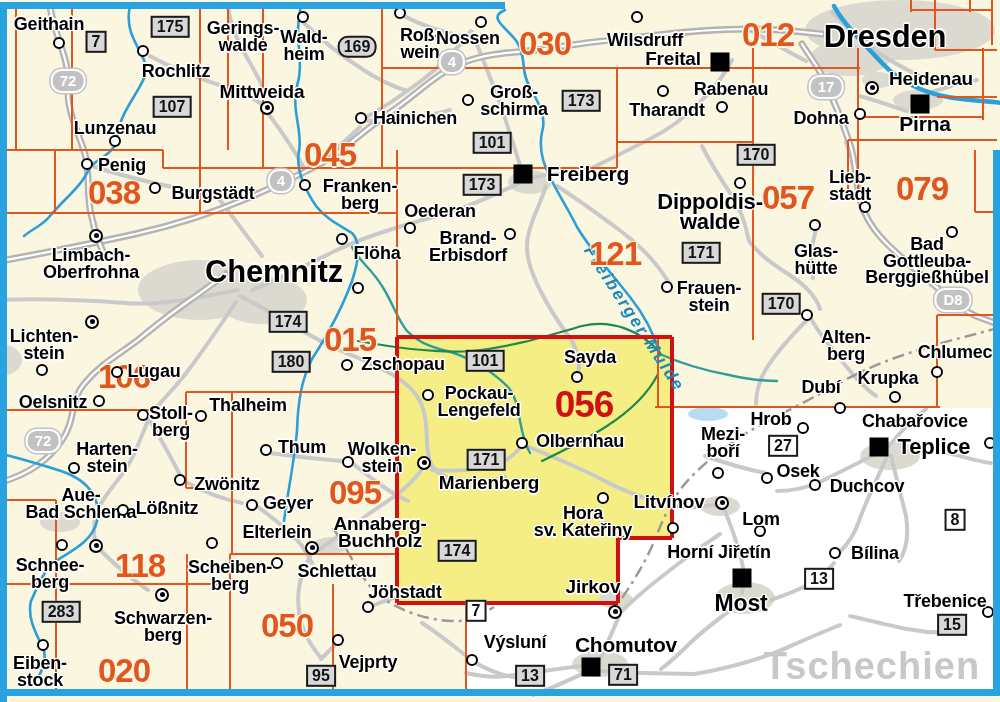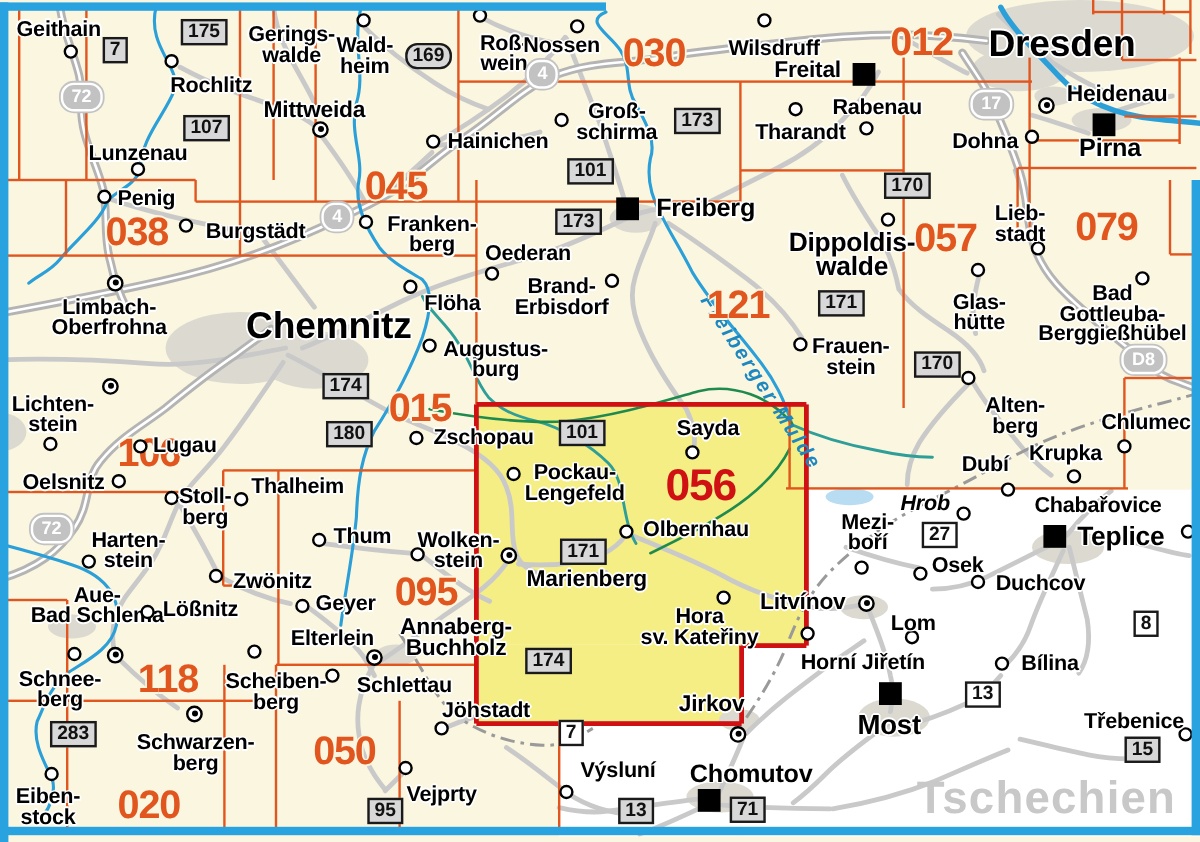--- a/index.html
+++ b/index.html
@@ -292,22 +292,20 @@
     <div class="lab" style="left: 360px; top: 195px; font-size: 18px;">Franken-
 berg</div>
     <div class="mk mk-circle" style="left: 410px; top: 228px;"></div>
     <div class="lab" style="left: 440px; top: 211px; font-size: 18px;">Oederan</div>
     <div class="mk mk-circle" style="left: 342px; top: 239px;"></div>
     <div class="lab" style="left: 377px; top: 253px; font-size: 18px;">Flöha</div>
     <div class="mk mk-circle" style="left: 510px; top: 234px;"></div>
     <div class="lab" style="left: 468px; top: 247px; font-size: 18px;">Brand-
 Erbisdorf</div>
     <div class="mk mk-circle" style="left: 358px; top: 288px;"></div>
-    <div class="lab" style="left: 413px; top: 299px; font-size: 18px;">Augustus-
-burg</div>
     <div class="mk mk-circle" style="left: 740px; top: 183px;"></div>
     <div class="lab" style="left: 710px; top: 212px; font-size: 22px;">Dippoldis-
 walde</div>
     <div class="mk mk-circle" style="left: 865px; top: 207px;"></div>
     <div class="lab" style="left: 850px; top: 186px; font-size: 18px;">Lieb-
 stadt</div>
     <div class="mk mk-circle" style="left: 815px; top: 225px;"></div>
     <div class="lab" style="left: 816px; top: 260px; font-size: 18px;">Glas-
 hütte</div>
     <div class="mk mk-circle" style="left: 667px; top: 287px;"></div>
@@ -400,21 +398,21 @@
     <div class="mk mk-circle" style="left: 718px; top: 473px;"></div>
     <div class="lab" style="left: 723px; top: 443px; font-size: 18px;">Mezi-
 boří</div>
     <div class="mk mk-circle" style="left: 673px; top: 528px;"></div>
     <div class="lab" style="left: 719px; top: 552px; font-size: 18px;">Horní Jiřetín</div>
     <div class="mk mk-square" style="left: 742px; top: 578px;"></div>
     <div class="lab" style="left: 741px; top: 604px; font-size: 23px;">Most</div>
     <div class="mk mk-circle" style="left: 760px; top: 531px;"></div>
     <div class="lab" style="left: 761px; top: 519px; font-size: 18px;">Lom</div>
     <div class="mk mk-circle" style="left: 803px; top: 428px;"></div>
-    <div class="lab" style="left: 771px; top: 419px; font-size: 18px; font-style: italic;">Hrob</div>
+    <div class="lab" style="left: 771px; top: 419px; font-size: 18px;">Hrob</div>
     <div class="mk mk-circle" style="left: 840px; top: 408px;"></div>
     <div class="lab" style="left: 821px; top: 387px; font-size: 18px;">Dubí</div>
     <div class="mk mk-circle" style="left: 895px; top: 397px;"></div>
     <div class="lab" style="left: 888px; top: 378px; font-size: 18px;">Krupka</div>
     <div class="mk mk-circle" style="left: 937px; top: 372px;"></div>
     <div class="lab" style="left: 955px; top: 352px; font-size: 18px;">Chlumec</div>
     <div class="mk mk-circle" style="left: 990px; top: 443px;"></div>
     <div class="lab" style="left: 915px; top: 421px; font-size: 18px;">Chabařovice</div>
     <div class="mk mk-square" style="left: 879px; top: 447px;"></div>
     <div class="lab" style="left: 934px; top: 447px; font-size: 22px;">Teplice</div>

